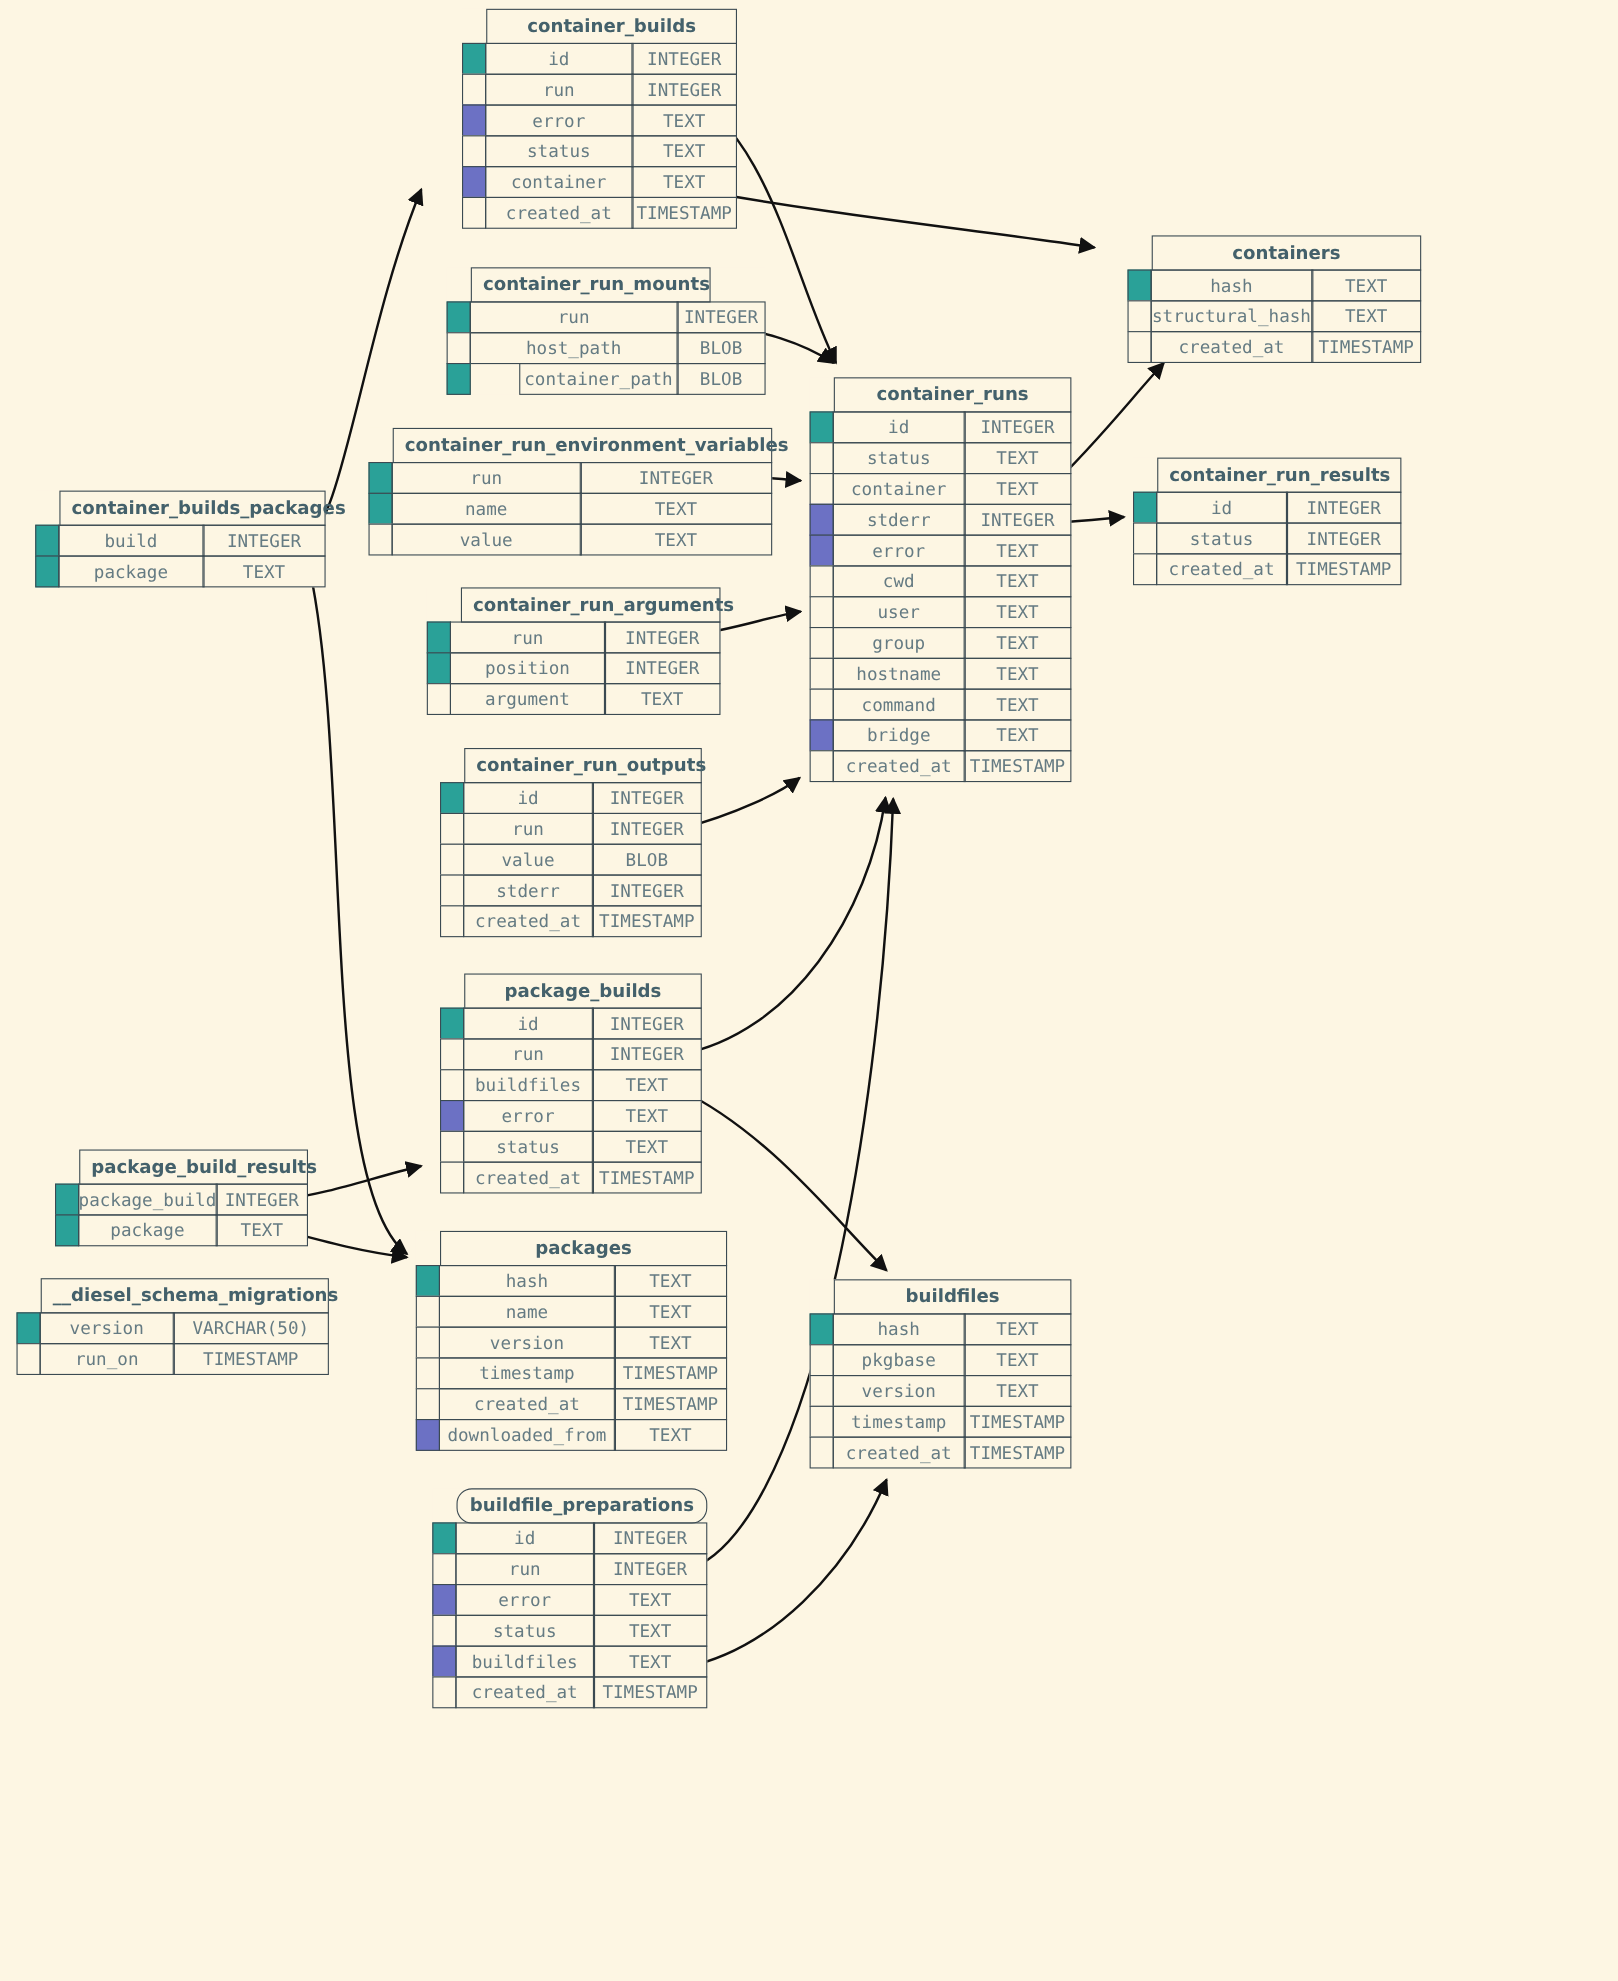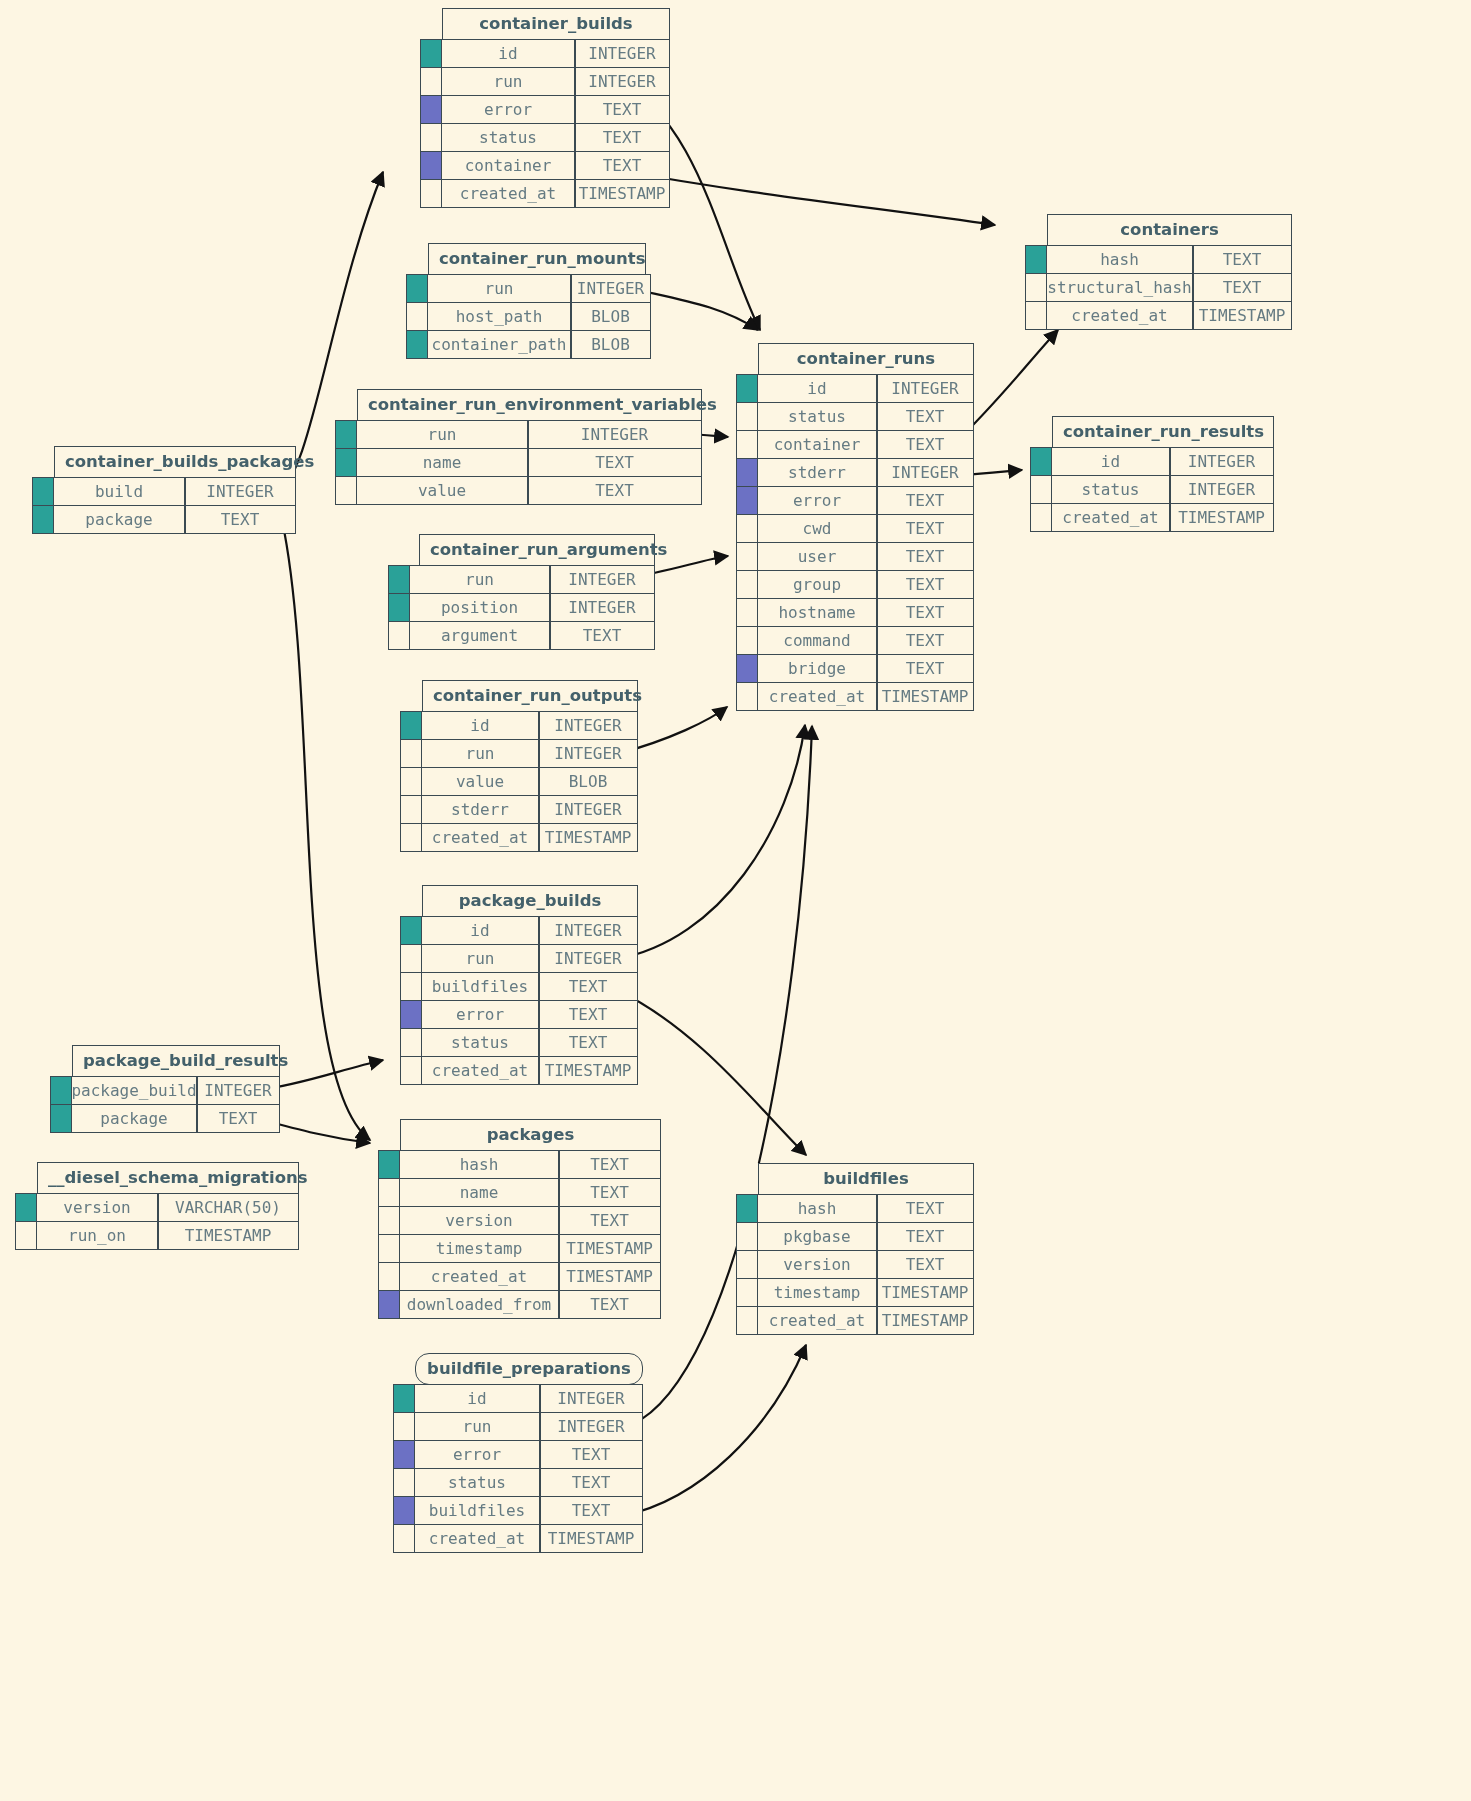--- a/index.html
+++ b/index.html
@@ -160,21 +160,21 @@
           <div class="name-cell" style="width: 145px;">run</div>
           <div class="type-cell" style="width: 81px;">INTEGER</div>
         </div>
         <div class="row">
           <div class="key-cell"></div>
           <div class="name-cell" style="width: 145px;">host_path</div>
           <div class="type-cell" style="width: 81px;">BLOB</div>
         </div>
         <div class="row">
           <div class="key-cell pk"></div>
-          <div class="name-cell" style="width: 145px;">container_path</div>
+          <div class="name-cell" style="width: 145px; margin-left: 45px;">container_path</div>
           <div class="type-cell" style="width: 81px;">BLOB</div>
         </div>
       </div>
     </div>
     <div class="entity" style="left: 335px; top: 389px;">
       <div class="ent-title" style="width: 345px; margin-left: 22px;">container_run_environment_variables</div>
       <div class="ent-rows">
         <div class="row">
           <div class="key-cell pk"></div>
           <div class="name-cell" style="width: 170px;">run</div>

